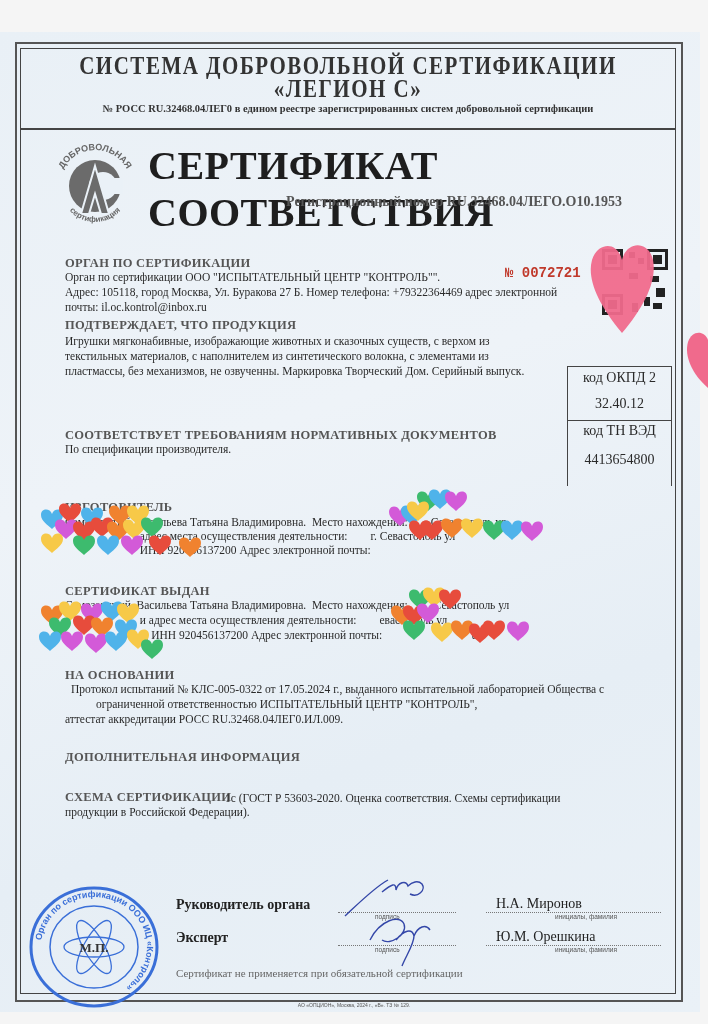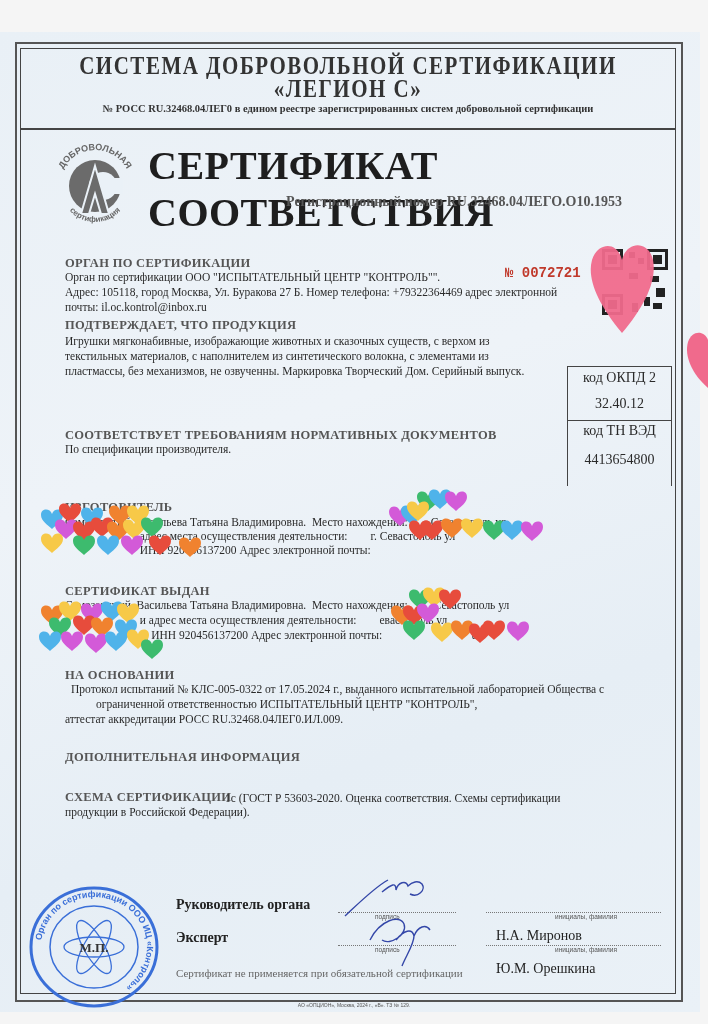--- a/index.html
+++ b/index.html
@@ -59,21 +59,21 @@
   }
   .codes-sep { position: absolute; left: 0; top: 53px; width: 100%; border-top: 1.5px solid #444; }
   .code-label { position: absolute; width: 100%; text-align: center; font-size: 14px; color: #2a2a2a; }
 
   .redact { position: absolute; }
 
   .stamp { position: absolute; left: 27px; top: 852px; width: 134px; height: 126px; }
   .sig-label { position: absolute; font-weight: bold; font-size: 14px; color: #222; }
   .sig-line { position: absolute; border-top: 1px dotted #777; }
   .sig-caption { position: absolute; font-family: "Liberation Sans", sans-serif; font-size: 6.5px; color: #555; }
-  .sig-name { position: absolute; font-size: 14px; color: #222; margin-top: 32px; }
+  .sig-name { position: absolute; font-size: 14px; color: #222; }
   .disclaimer { position: absolute; left: 176px; top: 967px; font-size: 11px; color: #666; }
   .printer { position: absolute; left: 0; width: 708px; top: 1002px; text-align: center;
     font-family: "Liberation Sans", sans-serif; font-size: 5px; color: #555; }
   .pink-heart { position: absolute; }
 </style>
 </head>
 <body>
 
 <div class="paper">
   <div class="frame-outer"></div>

